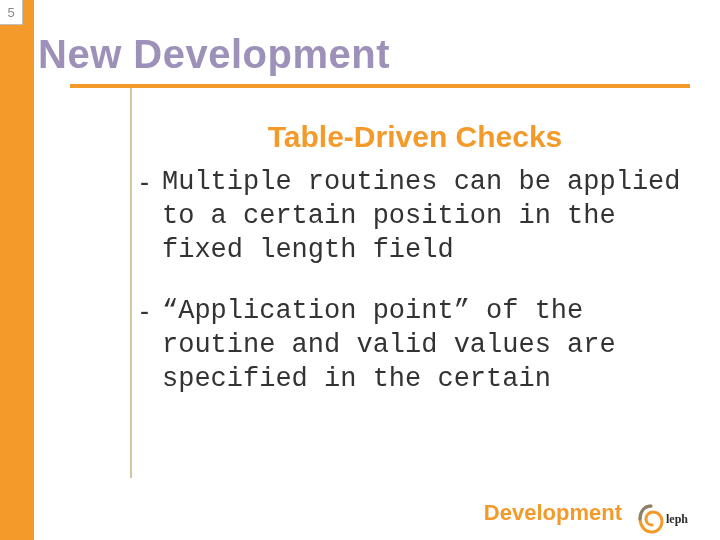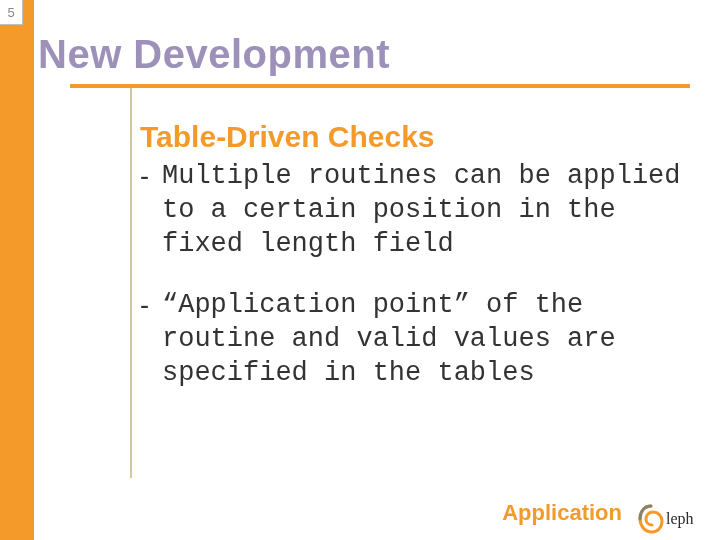--- a/index.html
+++ b/index.html
@@ -79,21 +79,22 @@
     position: absolute;
     left: 140px;
     top: 120px;
     width: 550px;
     color: #2b2b2b;
   }
   .subheading {
     font-size: 30px;
     font-weight: bold;
     color: #f39a2a;
-    margin-bottom: 6px;
+    margin-bottom: 12px;
+    text-align: center;
   }
   .bullet {
     font-size: 27px;
     line-height: 1.25;
     margin-bottom: 28px;
     color: #333333;
     display: flex;
   }
   .bullet .dash {
     flex: 0 0 22px;
@@ -122,23 +123,24 @@
     align-items: flex-end;
   }
   .logo-swirl {
     width: 26px;
     height: 30px;
     position: relative;
     margin-right: 2px;
   }
   .logo-text {
     font-family: Georgia, 'Times New Roman', serif;
-    font-size: 16px;
+    font-size: 12px;
     color: #2b2b2b;
     line-height: 30px;
+    font-weight: bold;
   }
 </style>
 </head>
 <body>
 
 <div class="slide">
 
   <div class="left-bar"></div>
 
   <div class="slide-number-box">
@@ -153,25 +155,25 @@
   <div class="body">
     <div class="subheading">Table-Driven Checks</div>
 
     <div class="bullet">
       <span class="dash">-</span>
       <span class="text">Multiple routines can be applied to a certain position in the fixed length field</span>
     </div>
 
     <div class="bullet">
       <span class="dash">-</span>
-      <span class="text">“Application point” of the routine and valid values are specified in the tables</span>
+      <span class="text">“Application point” of the routine and valid values are specified in the certain</span>
     </div>
   </div>
 
-  <div class="footer-label">Application</div>
+  <div class="footer-label">Development</div>
 
   <div class="logo">
     <span class="logo-swirl">
       <svg viewBox="0 0 26 30" width="26" height="30">
         <path d="M13 2 C6 2 2 8 2 15 C2 22 7 28 14 28 C20 28 24 23 24 17 C24 12 20 8 15 8 C11 8 8 11 8 15 C8 18 10 21 14 21" fill="none" stroke="#f39a2a" stroke-width="3" stroke-linecap="round"></path>
         <path d="M13 2 C6 2 2 8 2 15" fill="none" stroke="#8a826f" stroke-width="3" stroke-linecap="round"></path>
       </svg>
     </span>
     <span class="logo-text">leph</span>
   </div>

